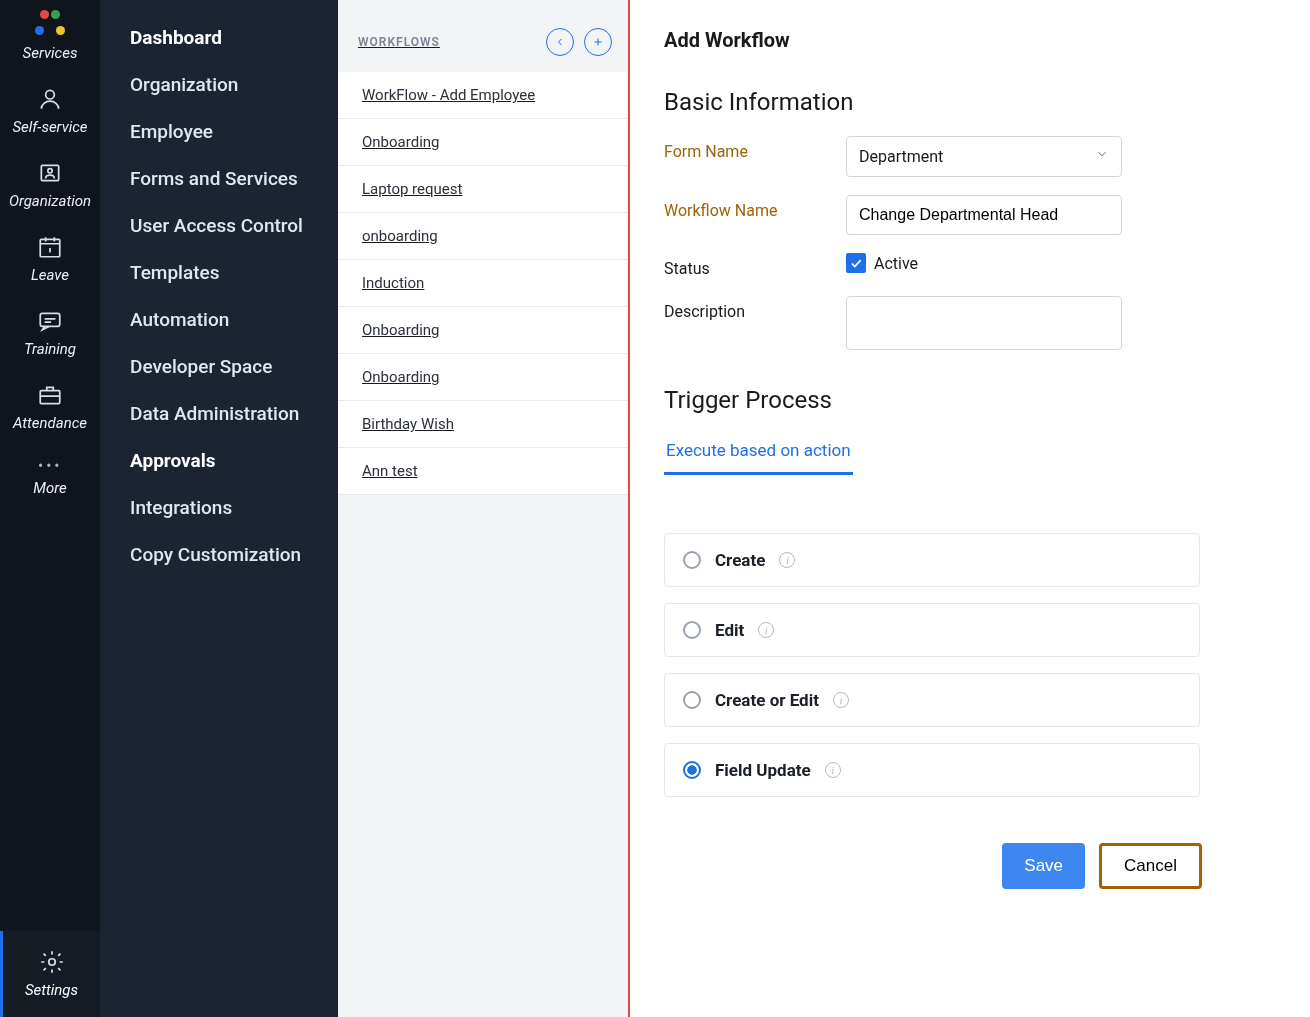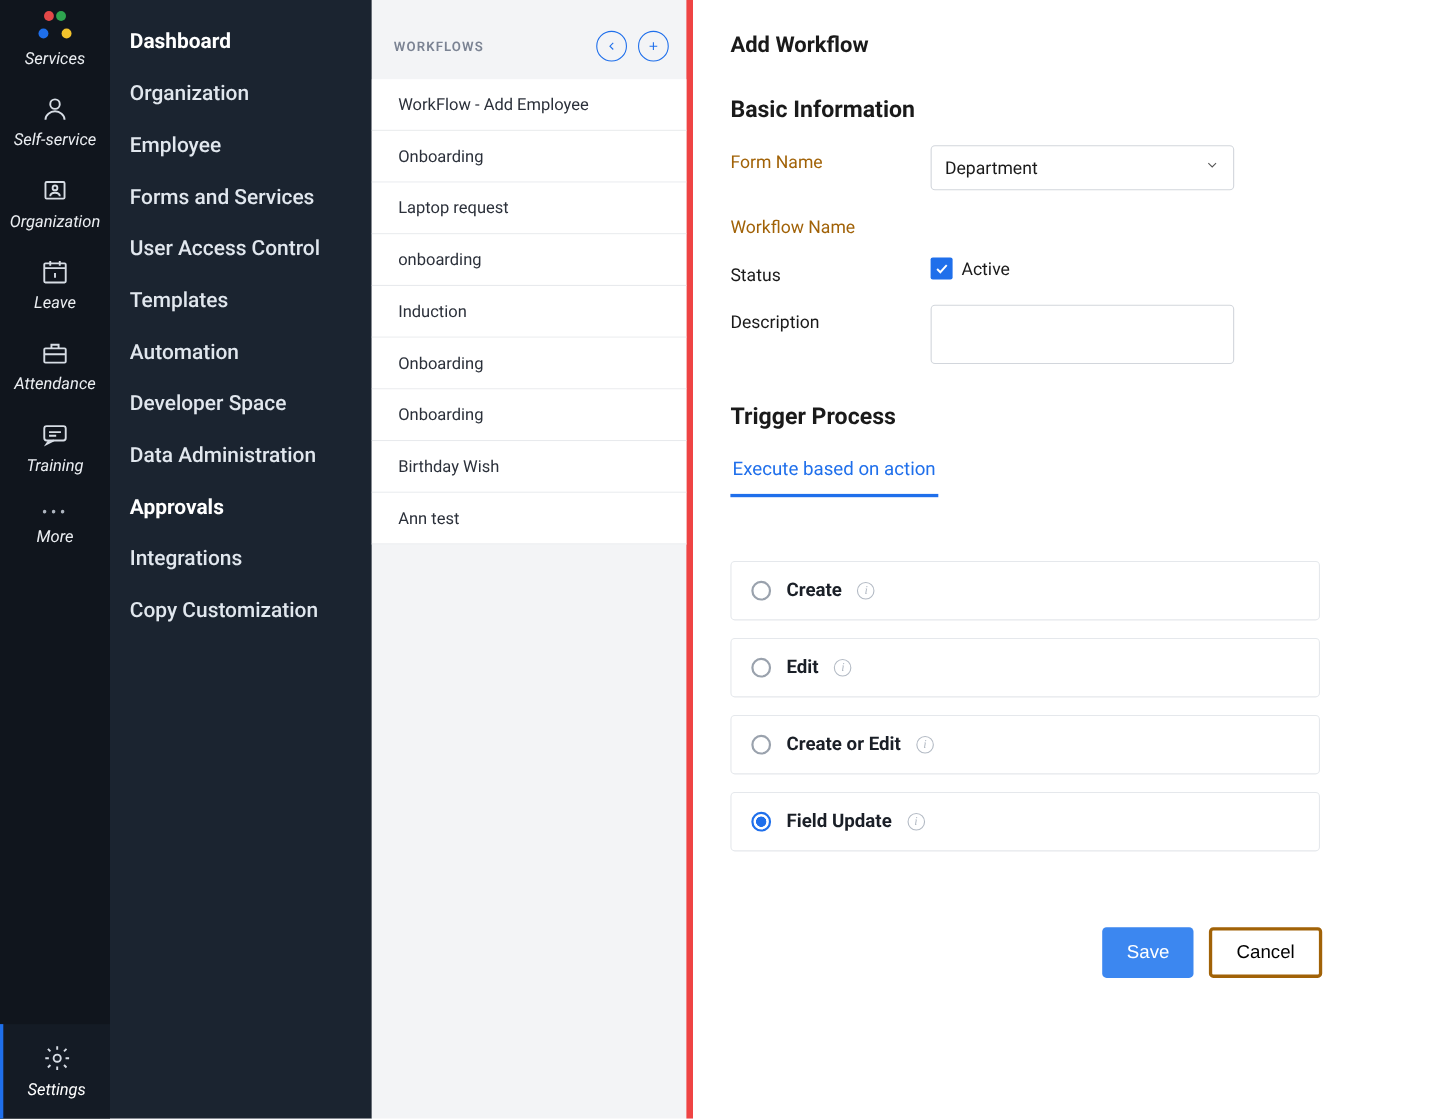--- a/index.html
+++ b/index.html
@@ -50,36 +50,37 @@
   background: #141b25;
   padding: 18px 0;
 }
 .rail-item.settings span { color: #fff; }
 
 
 .nav2 {
   width: 238px;
   background: #1b2430;
   color: #e7ecf1;
-  padding: 14px 0;
+  padding: 14px 12px;
 }
 .nav2-item {
   padding: 12px 16px 12px 18px;
   font-size: 19px;
   font-weight: 500;
   cursor: pointer;
   color: #e1e7ee;
 }
 .nav2-item.bold { font-weight: 700; color: #fff; }
 
 
 .workflows {
   width: 292px;
   background: #f3f4f6;
-  border-right: 6px solid #ef4444;
+  border-right: 2px solid #ef4444;
+  text-decoration: underline;
 }
 .wf-header {
   display: flex;
   align-items: center;
   justify-content: space-between;
   padding: 28px 16px 16px 20px;
 }
 .wf-header-label {
   letter-spacing: 1px;
   font-size: 12px;
@@ -106,21 +107,21 @@
 }
 
 
 .main {
   flex: 1;
   padding: 28px 0 0 34px;
   position: relative;
   overflow: hidden;
 }
 .main h1 { font-size: 20px; font-weight: 700; margin-bottom: 36px; }
-.main h2 { font-size: 21px; font-weight: 700; margin-bottom: 20px; }
+.main h2 { font-size: 24px; font-weight: 400; margin-bottom: 20px; }
 .form-row { display: flex; align-items: flex-start; margin-bottom: 18px; }
 .form-label { width: 182px; font-size: 16px; padding-top: 6px; }
 .form-label.req { color: #a16207; }
 .form-ctrl { width: 276px; }
 .select {
   border: 1px solid #d2d6dc;
   border-radius: 4px;
   padding: 10px 12px;
   display: flex; justify-content: space-between; align-items: flex-start;
   font-size: 16px;
@@ -240,31 +241,31 @@
   </div>
   <div class="rail-item">
     <svg viewBox="0 0 24 24">
         <rect x="3" y="5" width="18" height="16" rx="1"></rect>
         <path d="M3 9h18M8 3v4M16 3v4M12 13v4"></path>
       </svg>
     <span>Leave</span>
   </div>
   <div class="rail-item">
     <svg viewBox="0 0 24 24">
+        <rect x="3" y="5" width="18" height="12" rx="2"></rect>
+        <path d="M7 17l-2 3 6-3M7 10h10M7 13h6"></path>
+      </svg>
+    <span>Training</span>
+  </div>
+  <div class="rail-item">
+    <svg viewBox="0 0 24 24">
         <rect x="3" y="8" width="18" height="12" rx="1"></rect>
         <path d="M9 8V5h6v3M3 13h18"></path>
       </svg>
     <span>Attendance</span>
-  </div>
-  <div class="rail-item">
-    <svg viewBox="0 0 24 24">
-        <rect x="3" y="5" width="18" height="12" rx="2"></rect>
-        <path d="M7 17l-2 3 6-3M7 10h10M7 13h6"></path>
-      </svg>
-    <span>Training</span>
   </div>
   <div class="rail-item">
     <div class="rail-more-dots">•••</div>
     <span>More</span>
   </div>
   <div class="rail-spacer"></div>
   <div class="rail-item settings">
     <svg viewBox="0 0 24 24">
         <circle cx="12" cy="12" r="3"></circle>
         <path d="M12 2v3M12 19v3M4.2 4.2l2.1 2.1M17.7 17.7l2.1 2.1M2 12h3M19 12h3M4.2 19.8l2.1-2.1M17.7 6.3l2.1-2.1"></path>
@@ -327,20 +328,23 @@
         <span>Department</span>
         <svg viewBox="0 0 24 24">
             <polyline points="6 9 12 15 18 9"></polyline>
           </svg>
       </div>
     </div>
   </div>
 
   <div class="form-row">
     <div class="form-label req">Workflow Name</div>
+    <div class="form-ctrl">
+      <input class="txt-input" value="Change Departmental Head" style="">
+    </div>
   </div>
 
   <div class="form-row">
     <div class="form-label">Status</div>
     <div class="form-ctrl chk-row">
       <div class="chk">
         <svg viewBox="0 0 24 24">
             <polyline points="5 13 10 18 20 7"></polyline>
           </svg>
       </div>

